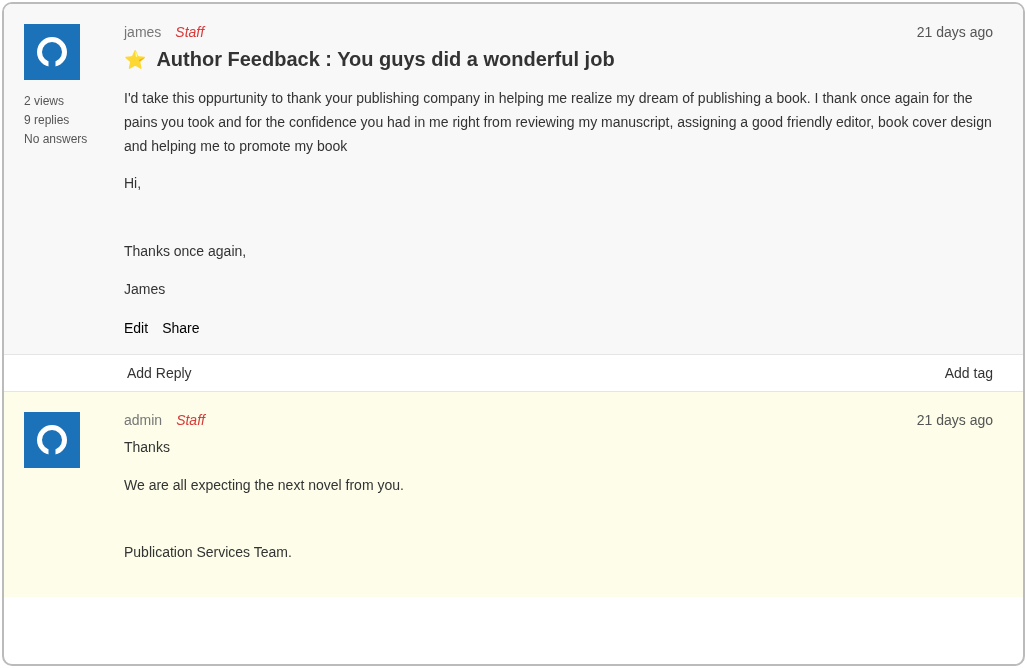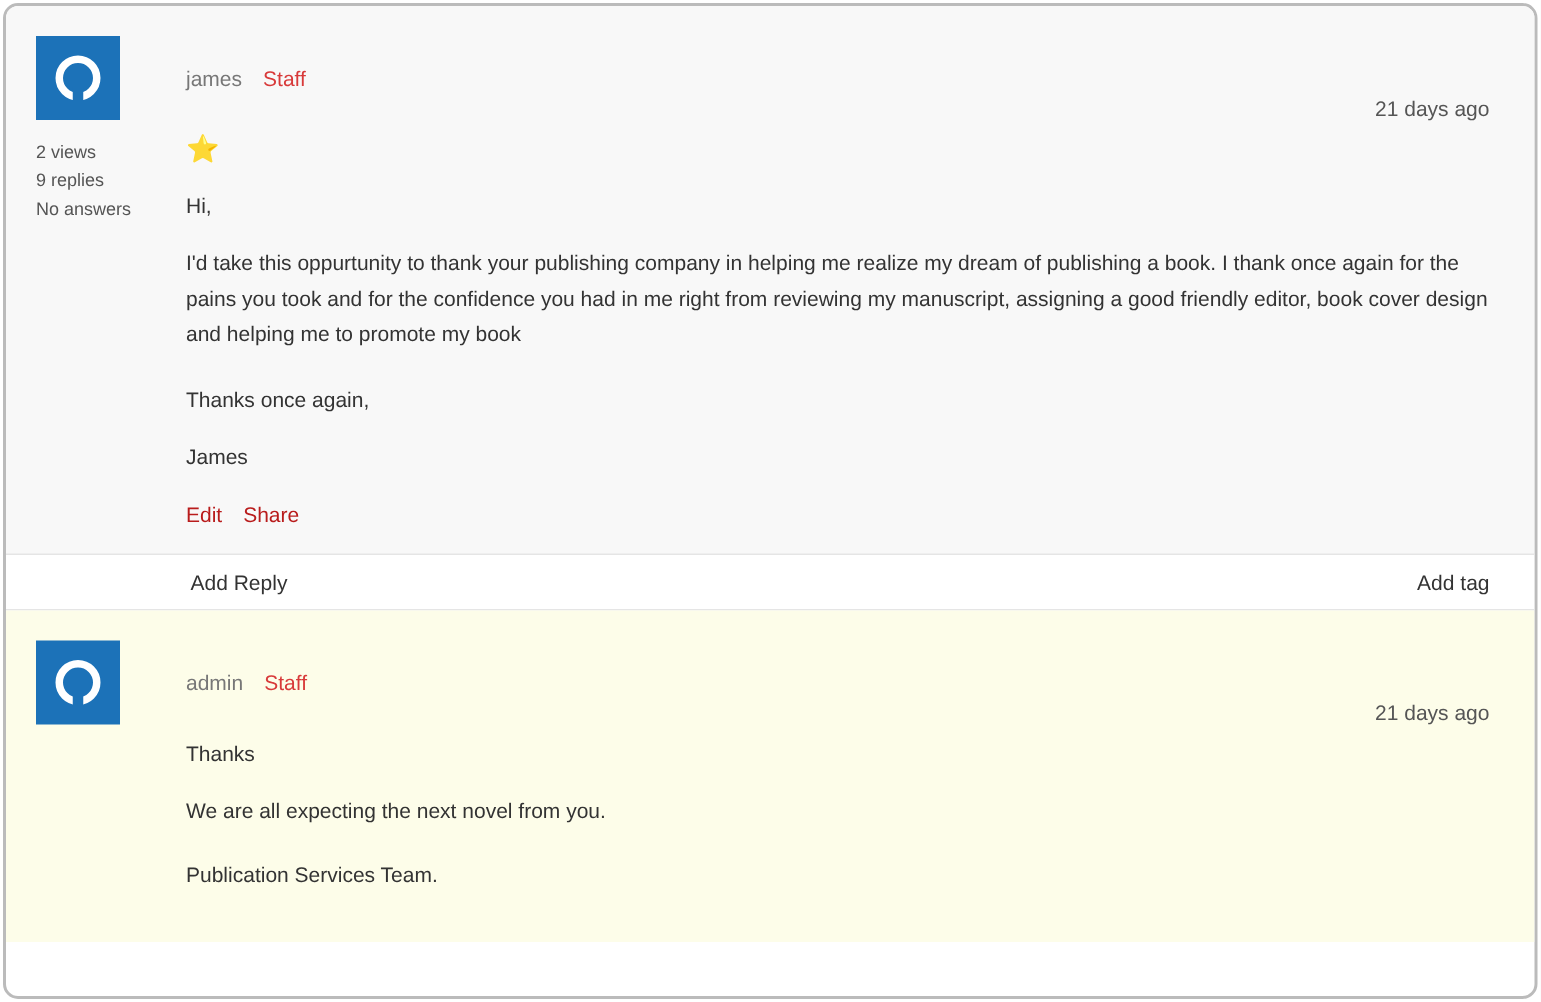--- a/index.html
+++ b/index.html
@@ -83,26 +83,26 @@
       display: flex;
       align-items: center;
       gap: 14px;
     }
     .author {
       color: #777;
       font-size: 14px;
     }
     .staff {
       color: #d83a3a;
+      font-style: italic;
       font-size: 14px;
     }
     .timestamp {
       color: #555;
       font-size: 14px;
-      margin-top: 40px;
     }
     .title {
       font-size: 20px;
       font-weight: 600;
       color: #333;
       margin-bottom: 16px;
       display: flex;
       align-items: center;
       gap: 10px;
     }
@@ -111,29 +111,29 @@
     }
     .body-text {
       color: #333;
       line-height: 1.7;
       font-size: 14px;
     }
     .body-text p {
       margin-bottom: 14px;
     }
     .body-text p.spaced {
-      margin-top: 20px;
+      margin-top: 44px;
     }
     .actions {
       margin-top: 18px;
       display: flex;
       gap: 14px;
     }
     .actions a {
-      color: #b91c1c;
+      color: #000000;
       font-size: 14px;
       text-decoration: none;
       cursor: pointer;
     }
     .action-bar {
       display: flex;
       justify-content: space-between;
       align-items: center;
       padding: 10px 30px 10px 123px;
       background: #fff;
@@ -166,24 +166,25 @@
     <div class="content-col">
       <div class="meta-row">
         <div class="meta-left">
           <span class="author">james</span>
           <span class="staff">Staff</span>
         </div>
         <span class="timestamp">21 days ago</span>
       </div>
       <div class="title">
         <span class="star">⭐</span>
+        <span>Author Feedback : You guys did a wonderful job</span>
       </div>
       <div class="body-text">
+        <p>I'd take this oppurtunity to thank your publishing company in helping me realize my dream of publishing a book. I thank once again for the pains you took and for the confidence you had in me right from reviewing my manuscript, assigning a good friendly editor, book cover design and helping me to promote my book</p>
         <p>Hi,</p>
-        <p>I'd take this oppurtunity to thank your publishing company in helping me realize my dream of publishing a book. I thank once again for the pains you took and for the confidence you had in me right from reviewing my manuscript, assigning a good friendly editor, book cover design and helping me to promote my book</p>
         <p class="spaced">Thanks once again,</p>
         <p>James</p>
       </div>
       <div class="actions">
         <a>Edit</a>
         <a>Share</a>
       </div>
     </div>
   </div>
 

